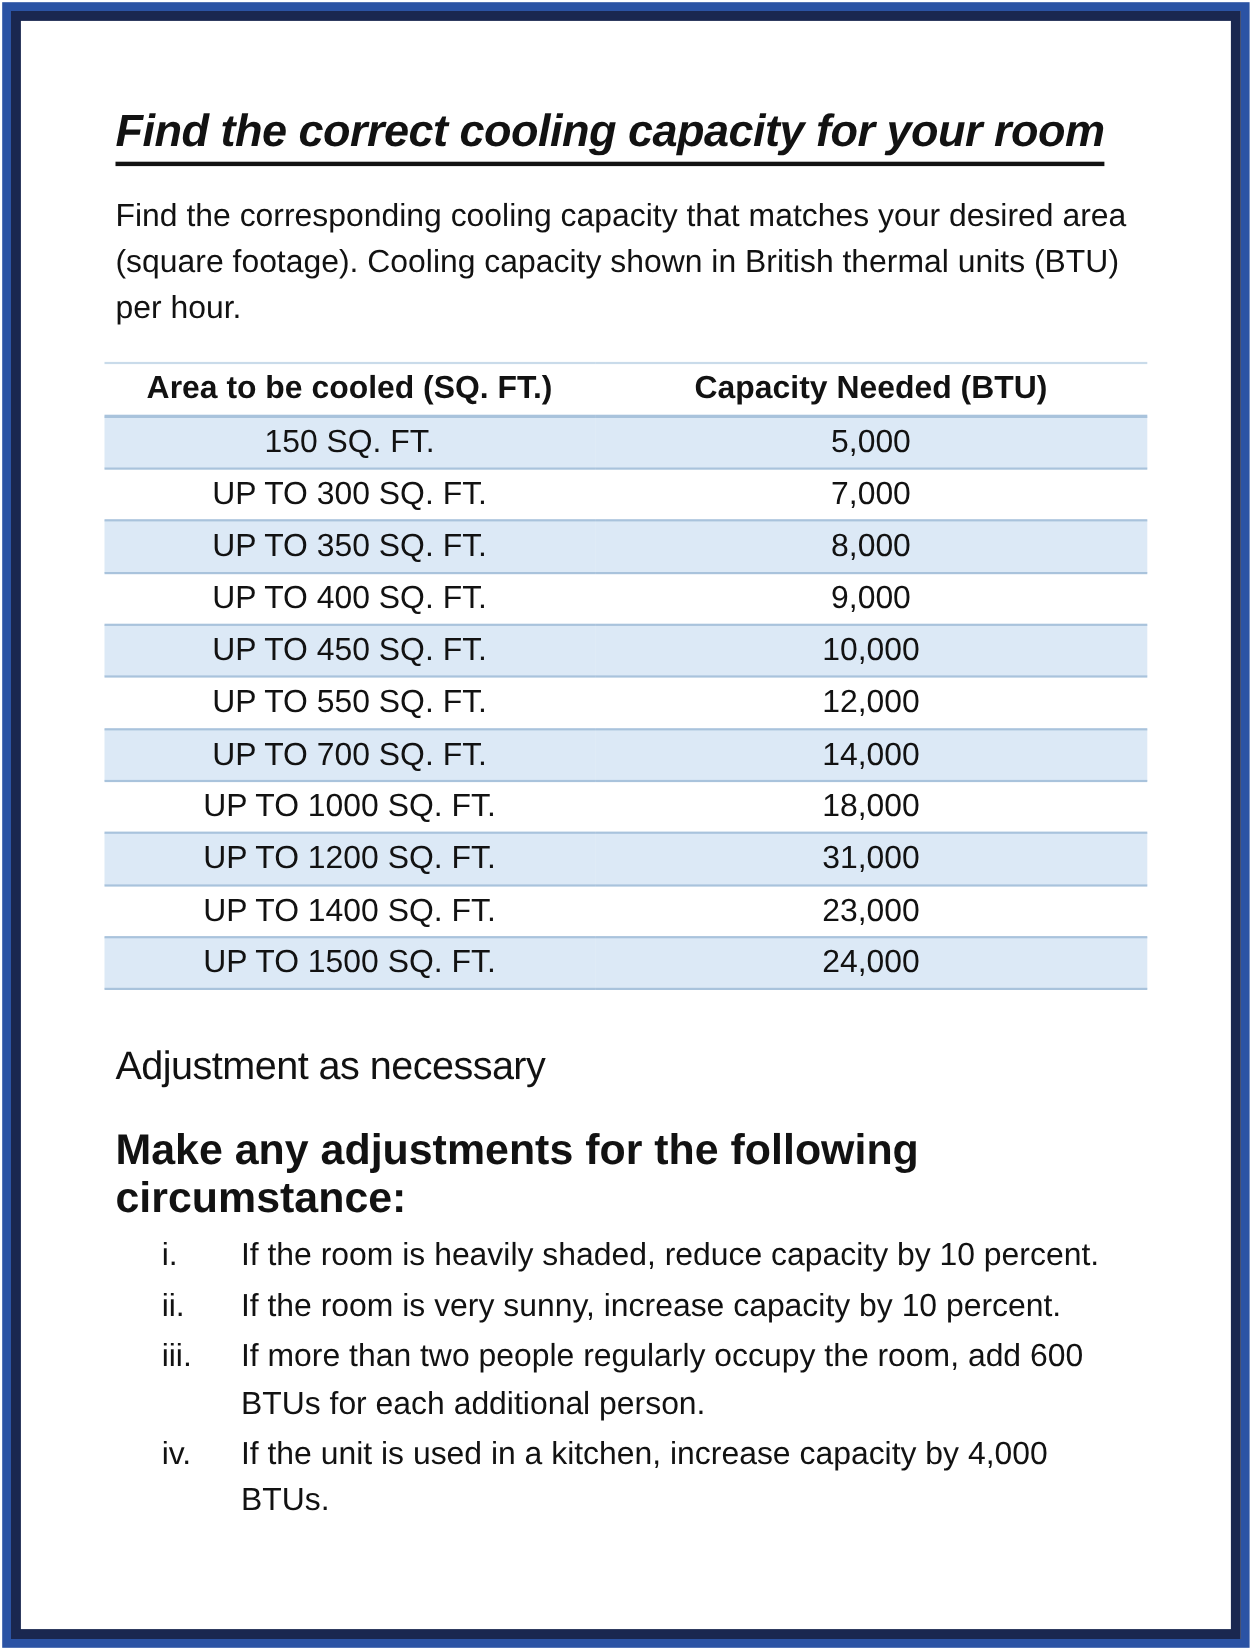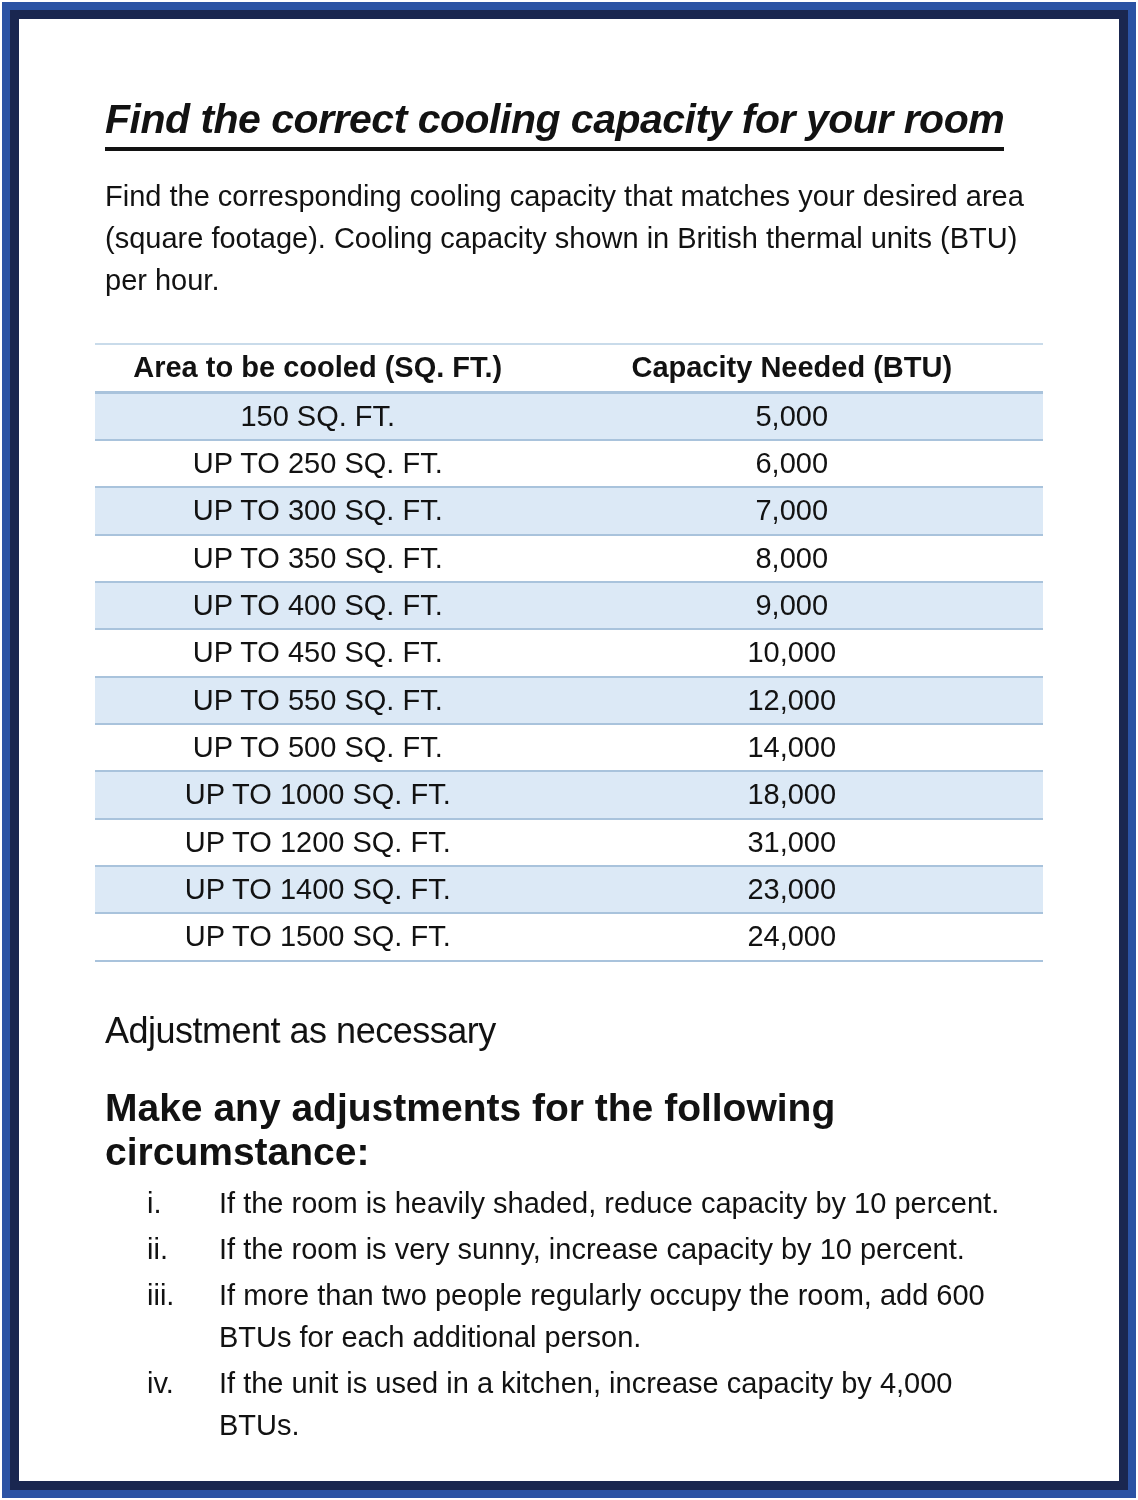--- a/index.html
+++ b/index.html
@@ -42,21 +42,21 @@
   }
   p.intro {
     margin: 24px 0 0 0;
     font-size: 29px;
     line-height: 1.45;
     max-width: 950px;
   }
   table.btu-table {
     border-collapse: collapse;
     width: calc(100% + 20px);
-    margin: 42px -10px 0 -10px;
+    margin: 28px -10px 0 -10px;
     table-layout: fixed;
   }
   table.btu-table th, table.btu-table td {
     text-align: center;
     padding: 6px 4px;
     font-size: 29px;
     line-height: 1.15;
   }
   table.btu-table th { font-weight: bold; }
   table.btu-table col.c1 { width: 47%; }
@@ -125,45 +125,41 @@
             <th>Area to be cooled (SQ. FT.)</th>
             <th>Capacity Needed (BTU)</th>
           </tr>
         </thead>
         <tbody>
           <tr>
               <td>150 SQ. FT.</td>
               <td>5,000</td>
             </tr>
           <tr>
-              <td>UP TO 250 SQ. FT.</td>
-              <td>6,000</td>
-            </tr>
-          <tr>
               <td>UP TO 300 SQ. FT.</td>
               <td>7,000</td>
             </tr>
           <tr>
               <td>UP TO 350 SQ. FT.</td>
               <td>8,000</td>
             </tr>
           <tr>
               <td>UP TO 400 SQ. FT.</td>
               <td>9,000</td>
             </tr>
           <tr>
               <td>UP TO 450 SQ. FT.</td>
               <td>10,000</td>
             </tr>
           <tr>
               <td>UP TO 550 SQ. FT.</td>
               <td>12,000</td>
             </tr>
           <tr>
-              <td>UP TO 500 SQ. FT.</td>
+              <td>UP TO 700 SQ. FT.</td>
               <td>14,000</td>
             </tr>
           <tr>
               <td>UP TO 1000 SQ. FT.</td>
               <td>18,000</td>
             </tr>
           <tr>
               <td>UP TO 1200 SQ. FT.</td>
               <td>31,000</td>
             </tr>

